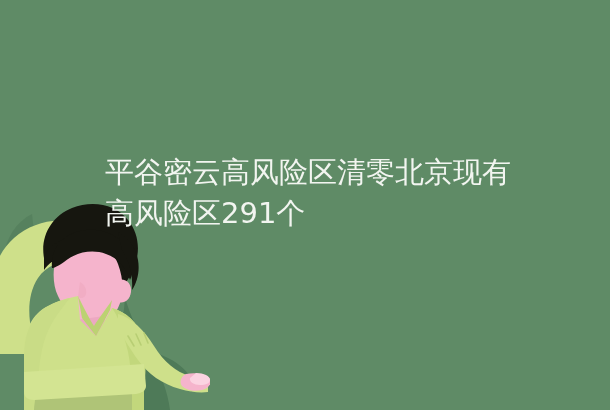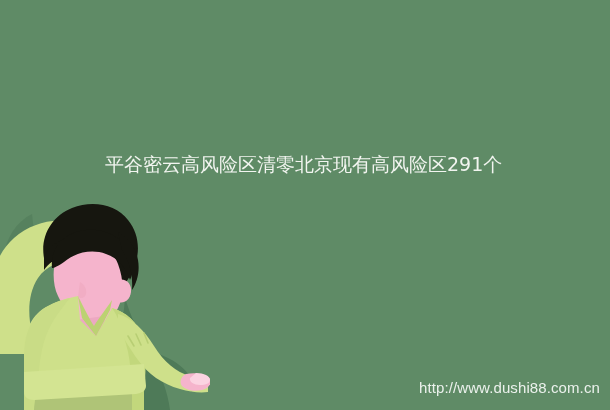--- a/index.html
+++ b/index.html
@@ -14,23 +14,23 @@
     height: 410px;
     overflow: hidden;
     background: #5F8B66;
     font-family: "Liberation Sans", "DejaVu Sans", sans-serif;
   }
 
   
   #headline {
     position: absolute;
     left: 105px;
-    top: 144px;
+    top: 152px;
     width: 420px;
-    font-size: 19px;
+    font-size: 29px;
     line-height: 41px;
     letter-spacing: 0px;
     color: #F2F5F0;
     font-weight: 400;
     white-space: normal;
     word-break: break-all;
     font-family: "DejaVu Sans", "Liberation Sans", sans-serif;
   }
 
   
@@ -170,15 +170,14 @@
       <g>
         <path d="M24 196 L24 176 L144 168 L146 190 C146 194 142 197 136 198
                  L34 204 C28 204 24 201 24 196 Z" fill="#D3E492"></path>
       </g>
 
     </svg>
   </div>
 
   <div id="headline">平谷密云高风险区清零北京现有高风险区291个</div>
 
-  <div id="watermark">http://www.dushi88.com.cn</div>
 
 </div>
 
 </body></html>

